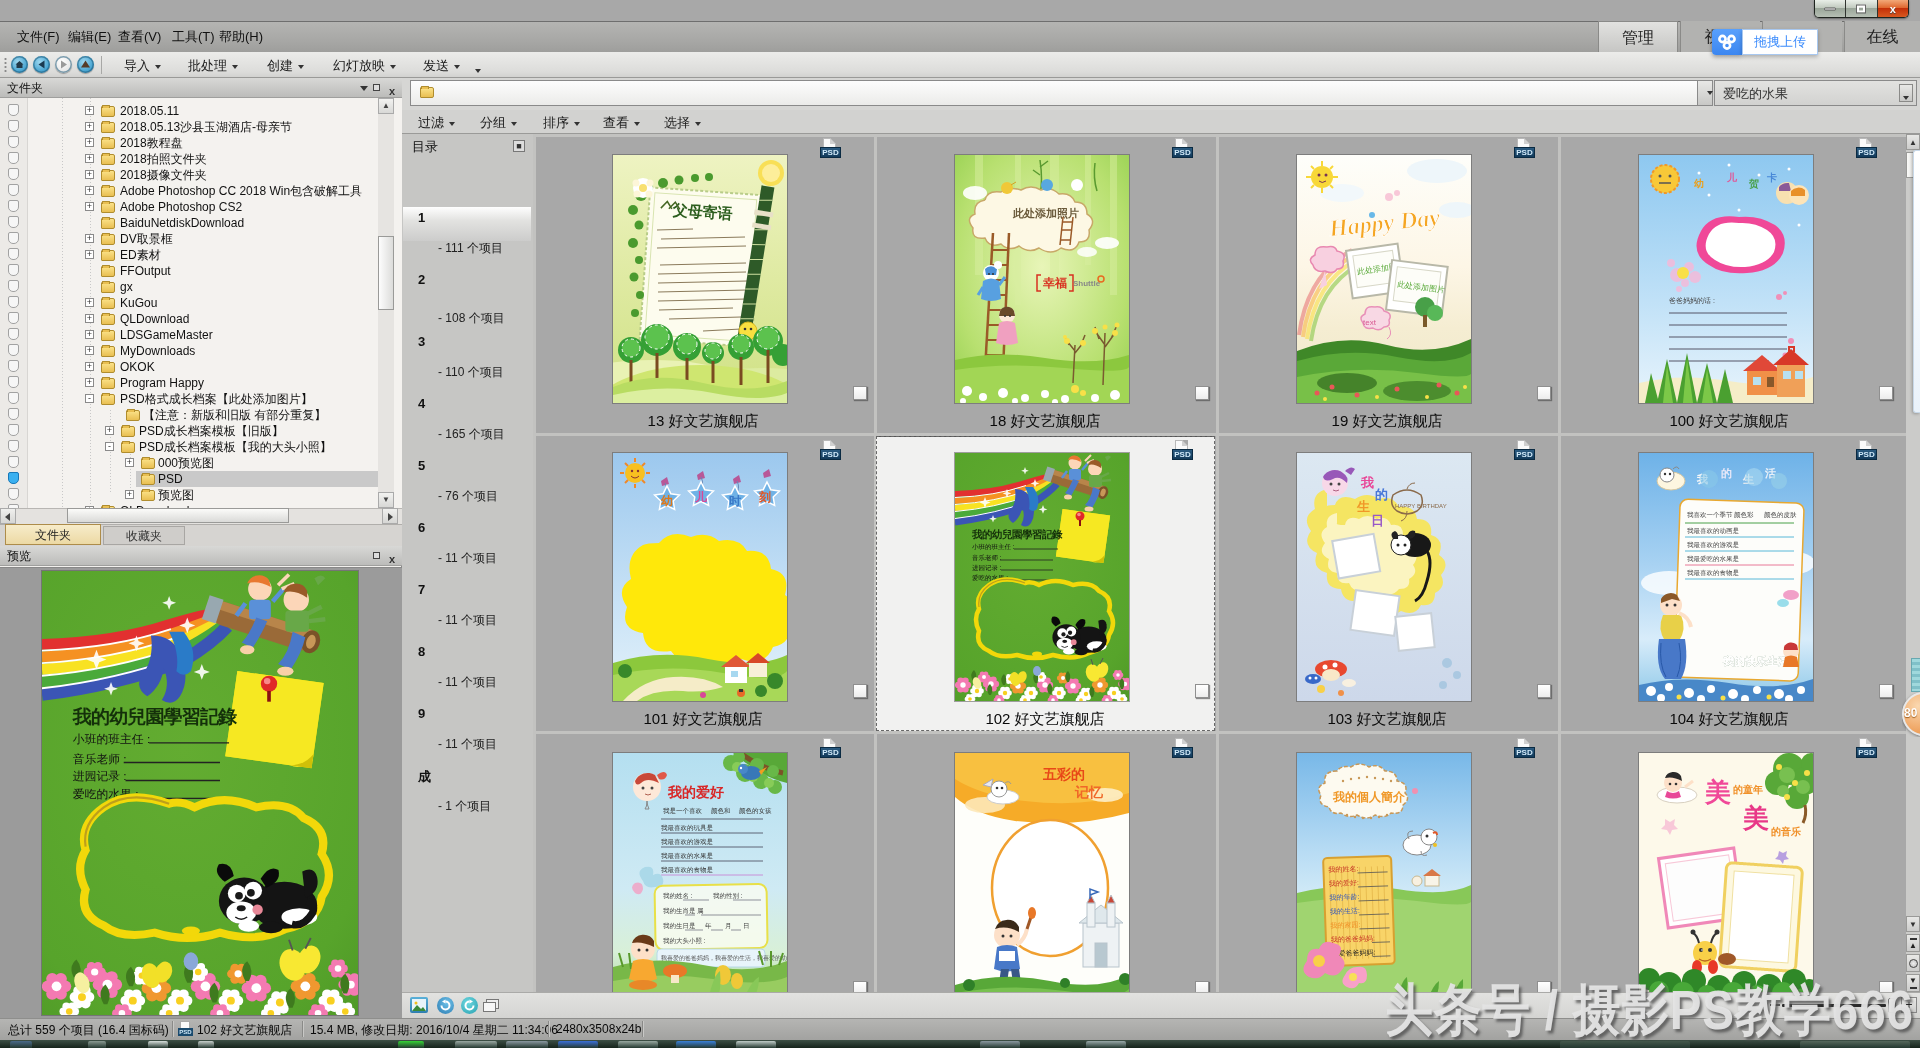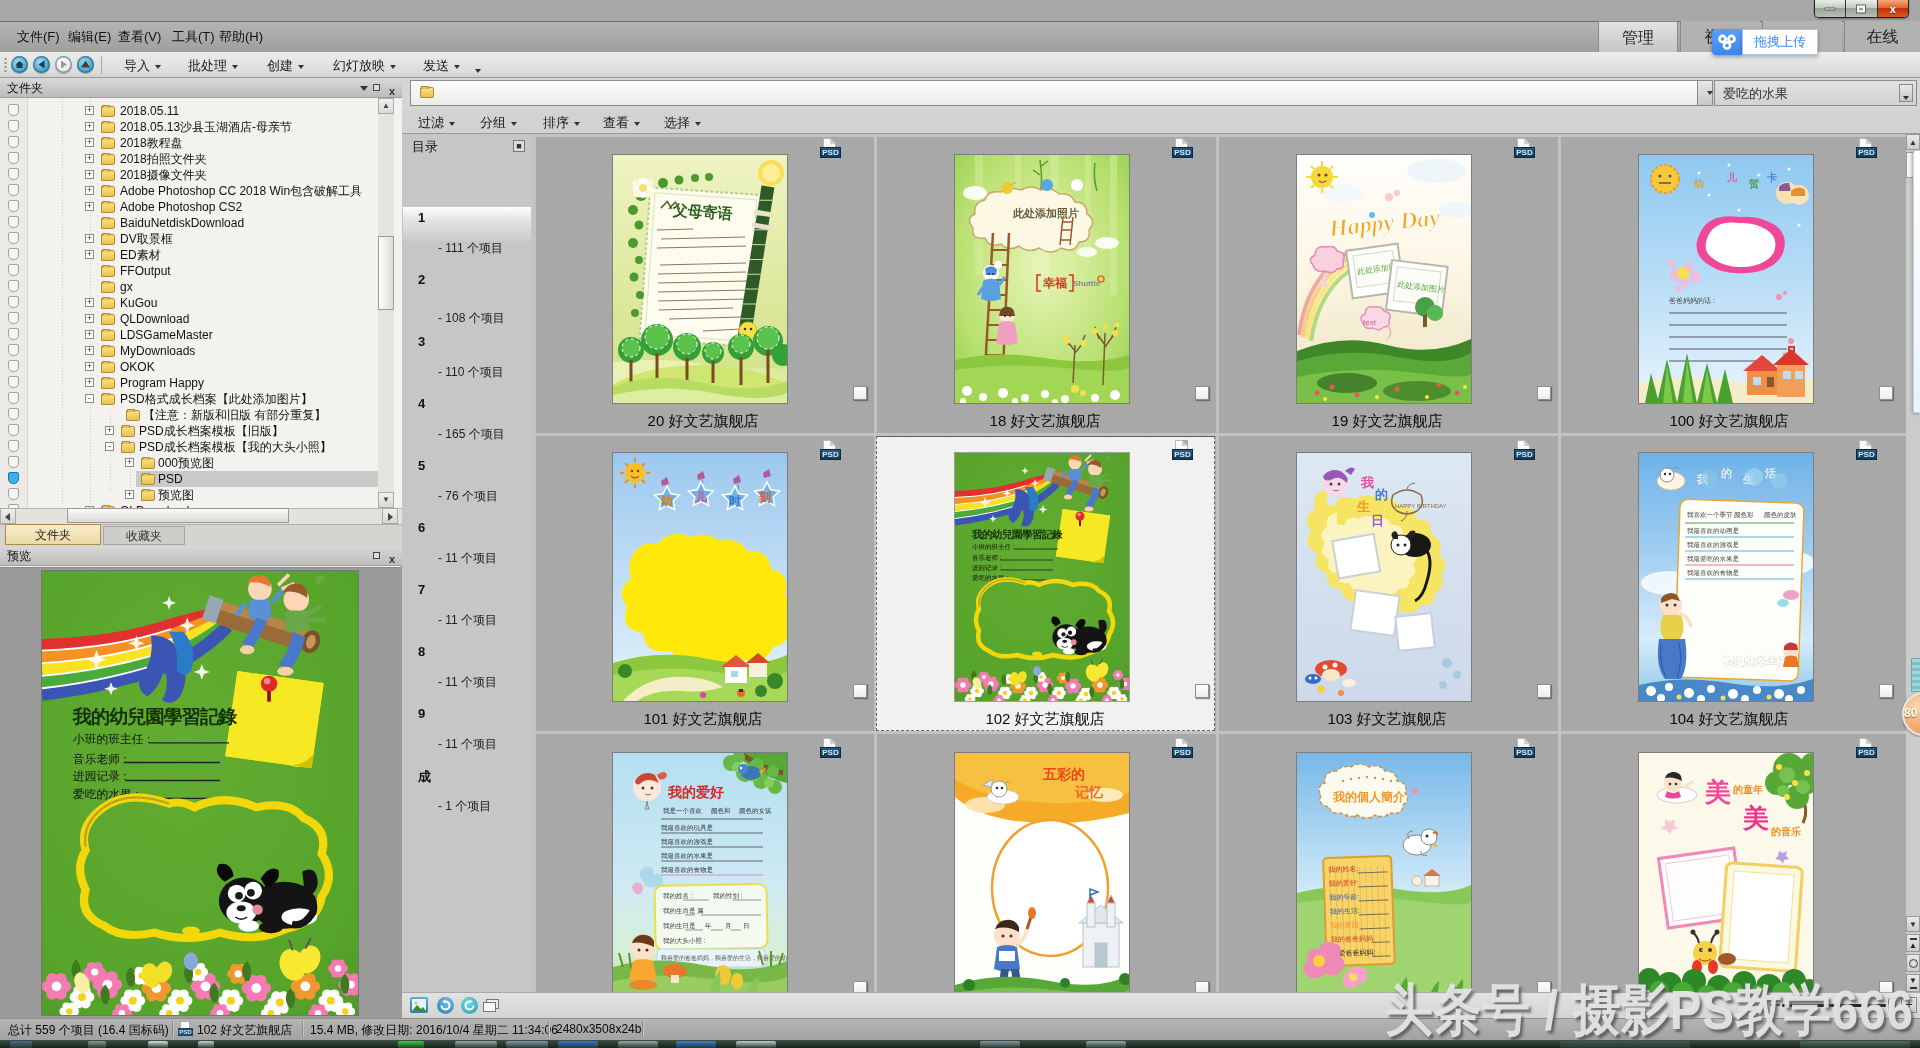--- a/index.html
+++ b/index.html
@@ -775,21 +775,21 @@
 </g>
 <path d="M0 232 Q40 216 90 228 T174 226 L174 248 L0 248 Z" fill="#b8dc62"></path>
 <path d="M0 240 Q50 228 100 238 T174 238 L174 248 L0 248 Z" fill="#dcefa0"></path>
 </svg>
     </div>
 <div class="badge" style="left:820px;top:138px">
       <span class="pg"></span>
       <span class="lb">PSD</span>
     </div>
 <div class="cb" style="left:853px;top:386px"></div>
-<div class="cap" style="left:534px;top:412px">20 好文艺旗舰店</div>
+<div class="cap" style="left:534px;top:412px">13 好文艺旗舰店</div>
 <div class="thumb" style="left:955px;top:155px">
       <svg width="174" height="248" viewBox="0 0 174 248" preserveAspectRatio="none">
 <defs>
           <radialGradient id="g18" cx=".5" cy=".45" r=".9">
 <stop offset="0" stop-color="#e8f5b8"></stop>
             <stop offset=".55" stop-color="#b8e070"></stop>
             <stop offset="1" stop-color="#7cc438"></stop>
           </radialGradient>
         </defs>
 <rect width="174" height="248" fill="url(#g18)"></rect>

